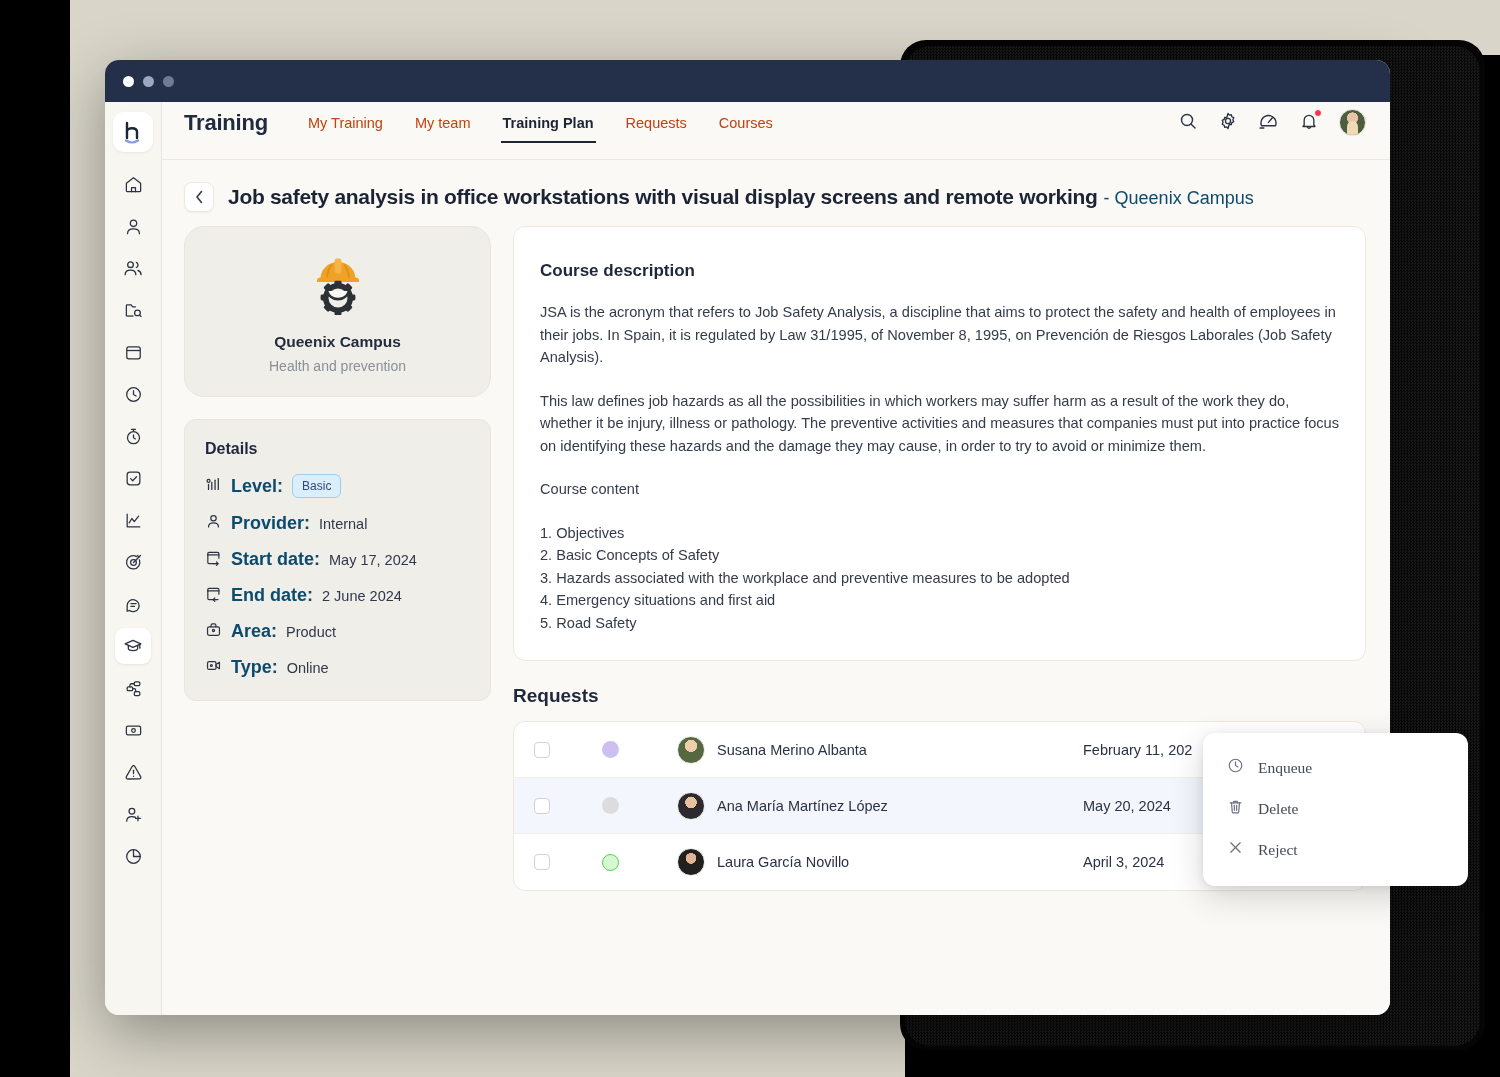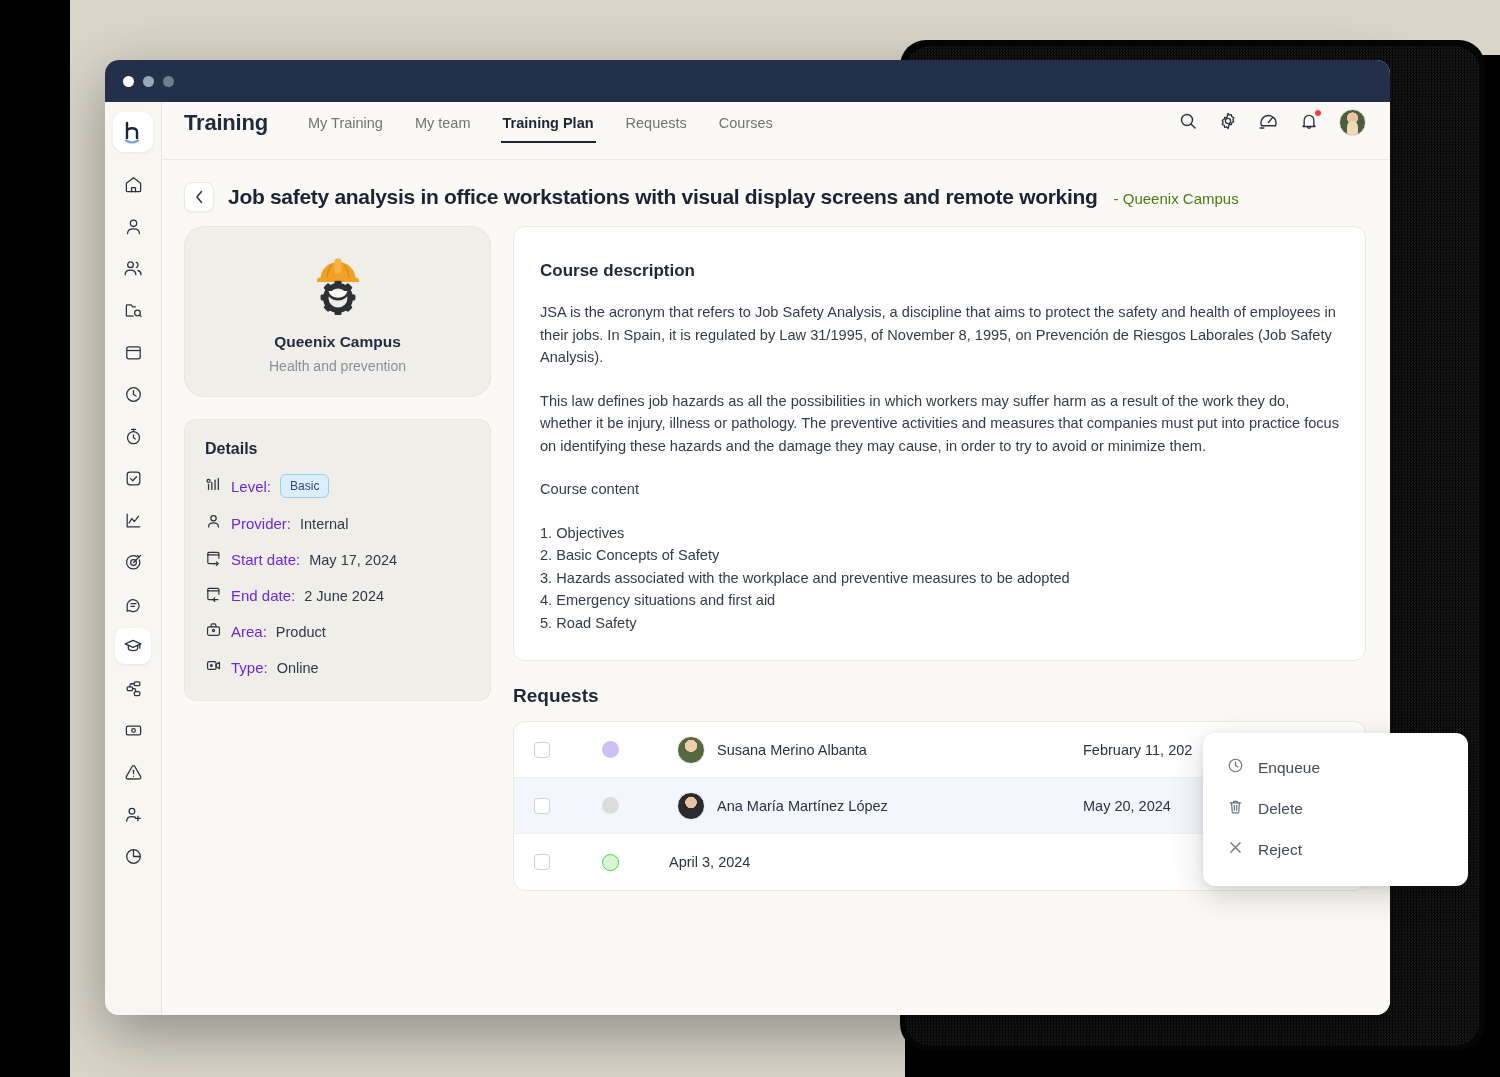--- a/index.html
+++ b/index.html
@@ -86,21 +86,21 @@
   .main { flex: 1; display: flex; flex-direction: column; min-width: 0; background: #faf9f5; }
 
   .topnav {
     height: 58px; display: flex; align-items: center;
     padding: 0 24px 16px 22px; border-bottom: 1px solid #ebe9e2;
     gap: 0; flex: 0 0 58px;
   }
   .brand { font-size: 22px; font-weight: 700; color: #202b3f; letter-spacing: -.2px; }
   .tabs { display: flex; align-items: center; gap: 0; margin-left: 24px; height: 100%; }
   .tab {
-    font-size: 14.5px; color: #737373; padding: 0 16px;
+    font-size: 14.5px; color: #c2410c; padding: 0 16px;
     height: 100%; display: flex; align-items: center; cursor: pointer;
     position: relative; white-space: nowrap;
   }
   .tab.active { color: #1d2433; font-weight: 600; }
   .tab.active::after {
     content: ""; position: absolute; left: 14px; right: 14px; bottom: 0;
     height: 2.5px; background: #1d2433;
   }
   .topnav-right { margin-left: auto; display: flex; align-items: center; gap: 20px; }
   .ic-btn { cursor: pointer; display: flex; align-items: center; position: relative; }
@@ -127,21 +127,21 @@
   }
   .back-btn {
     width: 30px; height: 30px; border-radius: 8px; background: #fff;
     border: 1px solid #eceadf; display: flex; align-items: center; justify-content: center;
     cursor: pointer; flex: 0 0 30px;
     box-shadow: 0 1px 2px rgba(0,0,0,.05);
   }
   .page-title {
     font-size: 21px; font-weight: 700; color: #1b2335; letter-spacing: -.3px;
   }
-  .page-sub { font-size: 15px; color: #4d7c0f; font-weight: 500; margin-left: 16px; }
+  .page-sub { font-size: 18px; color: #0c4a6e; font-weight: 500; margin-left: 6px; }
 
   
   .content {
     flex: 1; display: flex; gap: 22px; padding: 0 24px 0 22px; min-height: 0;
     overflow: hidden;
   }
   .col-left { width: 307px; flex: 0 0 307px; }
   .col-right { flex: 1; min-width: 0; }
 
   .card-course {
@@ -151,21 +151,21 @@
   .course-name { font-size: 15.5px; font-weight: 700; color: #232c3d; margin-top: 14px; }
   .course-cat { font-size: 14px; color: #8a9099; margin-top: 7px; }
 
   .card-details {
     background: #efeee8; border: 1px solid #e7e5dc; border-radius: 12px;
     padding: 20px 20px 22px; margin-top: 22px;
   }
   .details-title { font-size: 16px; font-weight: 700; color: #1f283a; margin-bottom: 16px; }
   .drow { display: flex; align-items: center; gap: 9px; margin-bottom: 15px; }
   .drow:last-child { margin-bottom: 0; }
-  .dlabel { font-size: 15px; font-weight: 400; color: #6d28d9; }
+  .dlabel { font-size: 18px; font-weight: 700; color: #0c4a6e; }
   .dval { font-size: 14.5px; color: #30384a; }
   .pill {
     font-size: 12px; color: #2d4a7c; background: #dbeefc;
     border: 1px solid #9ccef0; border-radius: 6px; padding: 4px 9px;
   }
 
   
   .card-desc {
     background: #fff; border: 1px solid #eceadf; border-radius: 12px;
     padding: 34px 26px 26px;
@@ -205,20 +205,21 @@
     position: relative; border: 1px solid #eceae6;
   }
 
   
   .ctx {
     position: absolute; left: 1203px; top: 733px;
     width: 265px; background: #fff; border-radius: 12px;
     padding: 14px 0 16px 0;
     box-shadow: 0 10px 34px rgba(0,0,0,.16), 0 2px 8px rgba(0,0,0,.08);
     z-index: 30;
+    font-family: Liberation Serif, serif;
   }
   .ctx-item {
     display: flex; align-items: center; gap: 14px;
     padding: 10px 24px; font-size: 15.5px; color: #444a57; cursor: pointer;
   }
   .ctx-item svg { flex: 0 0 17px; }
 </style>
 </head>
 <body>
 
@@ -627,20 +628,24 @@
                 <span class="date-txt">May 20, 2024</span>
               </div>
             </div>
 
             <div class="tr">
               <div class="c-check">
                 <div class="cbox"></div>
               </div>
               <div class="c-status">
                 <div class="sdot" style="background:#d8f8d4;border:1.6px solid #46d44a;"></div>
+              </div>
+              <div class="c-emp">
+                <div class="av" style="background:radial-gradient(circle at 50% 36%, #e0b695 0 25%, #22201f 26% 100%);"></div>
+                <span class="emp-name">Laura García Novillo</span>
               </div>
               <div class="c-date">
                 <span class="date-txt">April 3, 2024</span>
               </div>
             </div>
 
           </div>
         </div>
       </div>
     </div>

